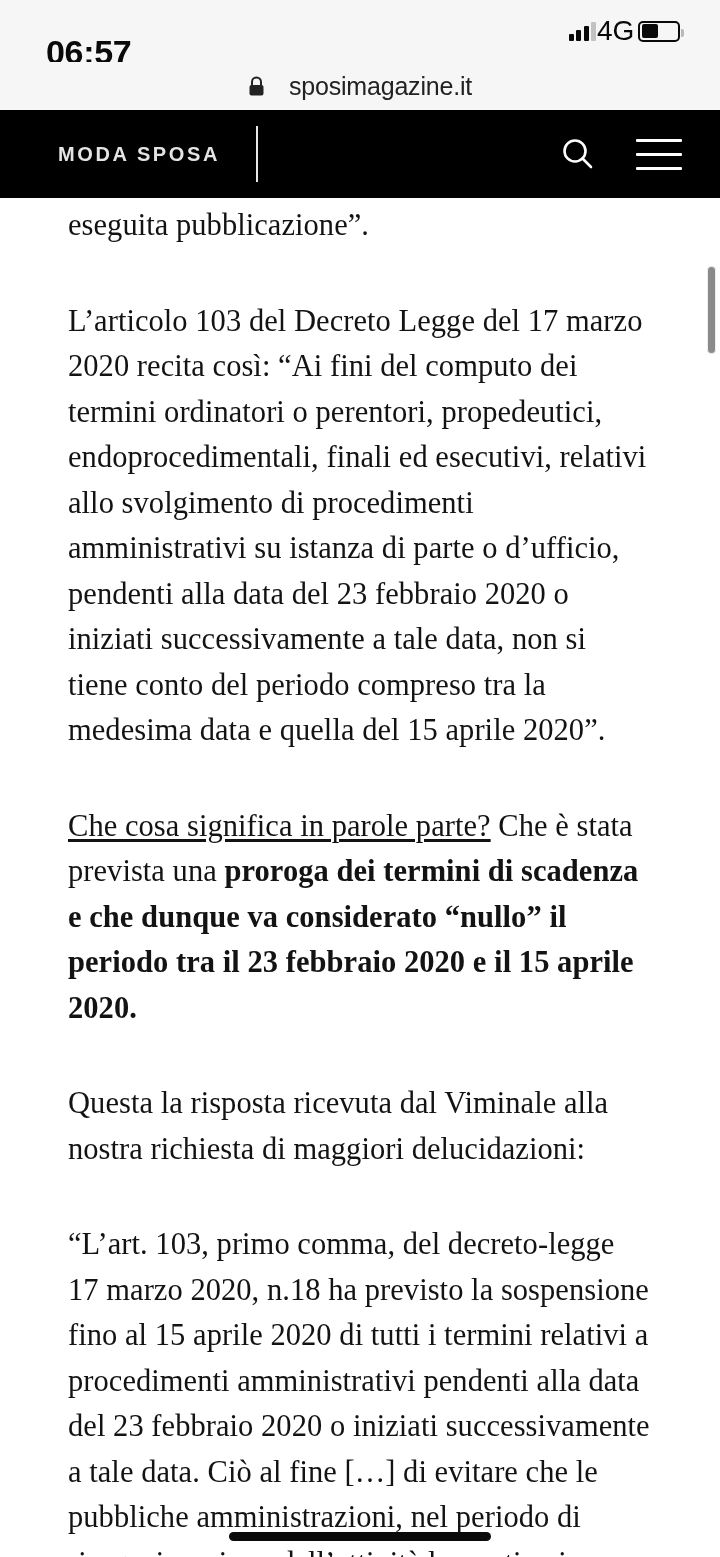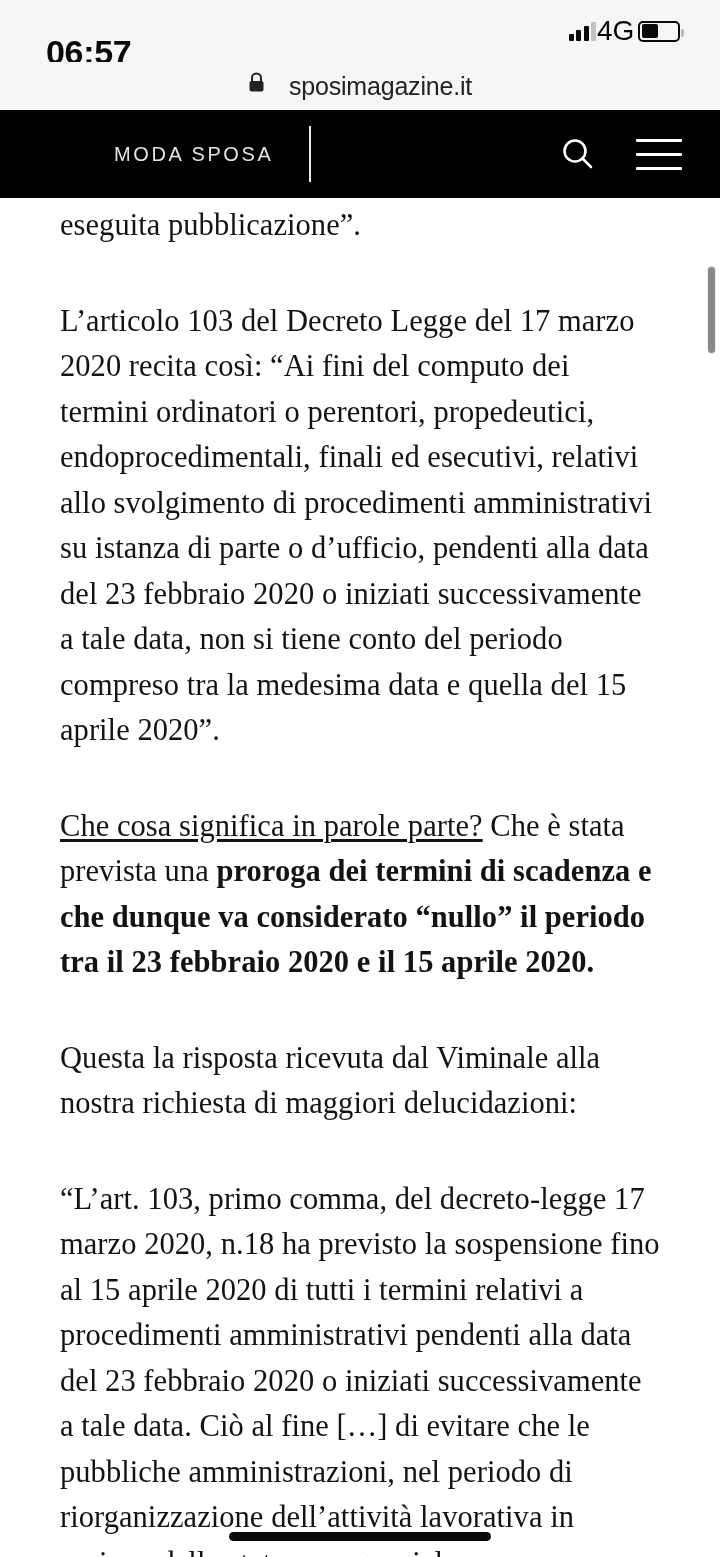--- a/index.html
+++ b/index.html
@@ -96,20 +96,21 @@
     top: 62px; left: 0;
     width: 720px;
     height: 48px;
     background: #f6f6f6;
     display: flex;
     align-items: center;
     justify-content: center;
   }
   .url-inner {
     display: flex;
+    align-items: center;
     gap: 24px;
   }
   .lock-icon { display: block; }
   .url-text {
     font-family: "Liberation Sans", sans-serif;
     font-size: 25px;
     color: #222222;
     letter-spacing: -0.2px;
   }
 
@@ -131,21 +132,21 @@
     flex: 1 1 auto;
   }
   .nav-link {
     font-family: "Liberation Sans", sans-serif;
     font-size: 20px;
     letter-spacing: 2.6px;
     color: #e4e4e4;
     text-decoration: none;
     white-space: nowrap;
   }
-  .nav-link.first { margin-left: 114px; }
+  .nav-link.first { margin-left: 58px; font-weight: bold; }
   .nav-divider {
     width: 2px;
     height: 56px;
     background: #e8e8e8;
     margin: 0 36px;
     flex: 0 0 auto;
   }
   .nav-icons {
     display: flex;
     align-items: center;
@@ -182,21 +183,21 @@
     background: #ffffff;
     box-sizing: border-box;
     padding: 0 52px;
     overflow: hidden;
   }
   .article p {
     font-family: "Liberation Serif", "DejaVu Serif", serif;
     font-size: 30.5px;
     line-height: 45.5px;
     color: #131313;
-    margin: 8px;
+    margin: 16px;
     letter-spacing: 0.05px;
   }
   .p-first { margin-top: 5px !important; }
   .p-gap   { margin-top: 50px !important; }
   .u { text-decoration: underline; text-underline-offset: 3px; }
   .b { font-weight: bold; }
 
   
   .scrollbar-track {
     position: absolute;

